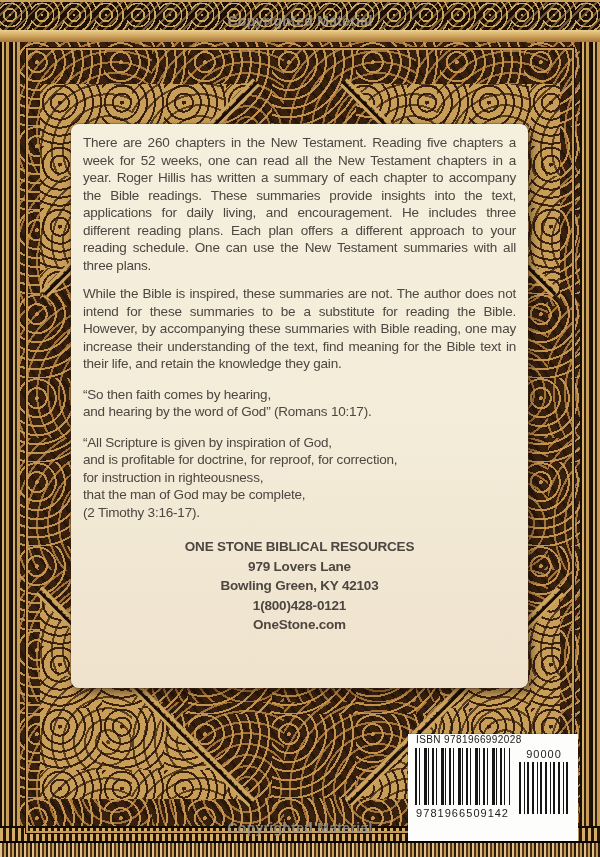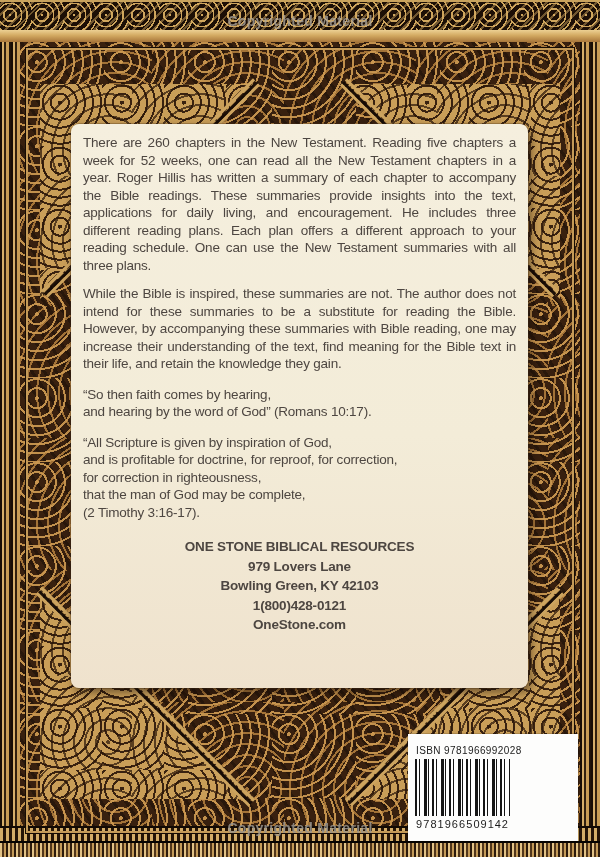--- a/index.html
+++ b/index.html
@@ -65,21 +65,21 @@
     background:linear-gradient(180deg,#f5efde 0%,#f3ecd8 55%,#efe2cd 100%);
     box-shadow:0 0 0 1px rgba(70,45,22,.3),3px 4px 10px rgba(15,8,3,.5);
     color:#4d4641;font-size:13.5px;line-height:17.5px;letter-spacing:-0.2px;}
   .para{margin:0 0 11px 0;text-align:justify;}
   .quote{margin:13px 0 0 0;}
   .publisher{margin:16px 0 0 0;text-align:center;line-height:19.5px;font-weight:bold;}
 
   
   .barcode-box{position:absolute;left:408px;top:734px;width:170px;height:107px;z-index:5;
     background:#fdfdfc;box-shadow:0 0 0 1px rgba(0,0,0,.15);box-sizing:border-box;
-    padding:11px 7px 0 7px;color:#1c1c1c;}
+    padding:0 7px 0 7px;color:#1c1c1c;}
   .isbn-line{font-size:10px;letter-spacing:.4px;margin:0 0 3px 1px;white-space:nowrap;}
   .bars-row{display:flex;align-items:flex-start;gap:9px;}
   .main-bc{width:95px;}
   .bars{background-repeat:repeat-x;}
   .main-bars{height:57px;
     background-image:repeating-linear-gradient(90deg,#161616 0 2px,#fff 2px 4px,#161616 4px 5px,#fff 5px 9px,#161616 9px 12px,#fff 12px 13px,#161616 13px 14px,#fff 14px 17px);}
   .digits{display:flex;justify-content:space-between;font-size:11px;margin-top:2px;padding:0 1px;letter-spacing:1px;}
   .sup-bc{width:50px;}
   .sup-num{text-align:center;font-size:11px;letter-spacing:1px;margin-bottom:2px;}
   .sup-bars{height:52px;
@@ -117,21 +117,21 @@
     <p class="para">While the Bible is inspired, these summaries are not. The author does not intend for these summaries to be a substitute for reading the Bible. However, by accompanying these summaries with Bible reading, one may increase their understanding of the text, find meaning for the Bible text in their life, and retain the knowledge they gain.</p>
 
     <div class="quote">
       <div>“So then faith comes by hearing,</div>
       <div>and hearing by the word of God” (Romans 10:17).</div>
     </div>
 
     <div class="quote">
       <div>“All Scripture is given by inspiration of God,</div>
       <div>and is profitable for doctrine, for reproof, for correction,</div>
-      <div>for correction in righteousness,</div>
+      <div>for instruction in righteousness,</div>
       <div>that the man of God may be complete,</div>
       <div>(2 Timothy 3:16-17).</div>
     </div>
 
     <div class="publisher">
       <div>ONE STONE BIBLICAL RESOURCES</div>
       <div>979 Lovers Lane</div>
       <div>Bowling Green, KY 42103</div>
       <div>1(800)428-0121</div>
       <div>OneStone.com</div>
@@ -142,16 +142,20 @@
     <div class="isbn-line">ISBN 9781966992028</div>
     <div class="bars-row">
       <div class="main-bc">
         <div class="bars main-bars"></div>
         <div class="digits">
           <span>9</span>
           <span>781966</span>
           <span>509142</span>
         </div>
       </div>
+      <div class="sup-bc">
+        <div class="sup-num">90000</div>
+        <div class="bars sup-bars"></div>
+      </div>
     </div>
   </div>
 
 </div>
 
 </body></html>

